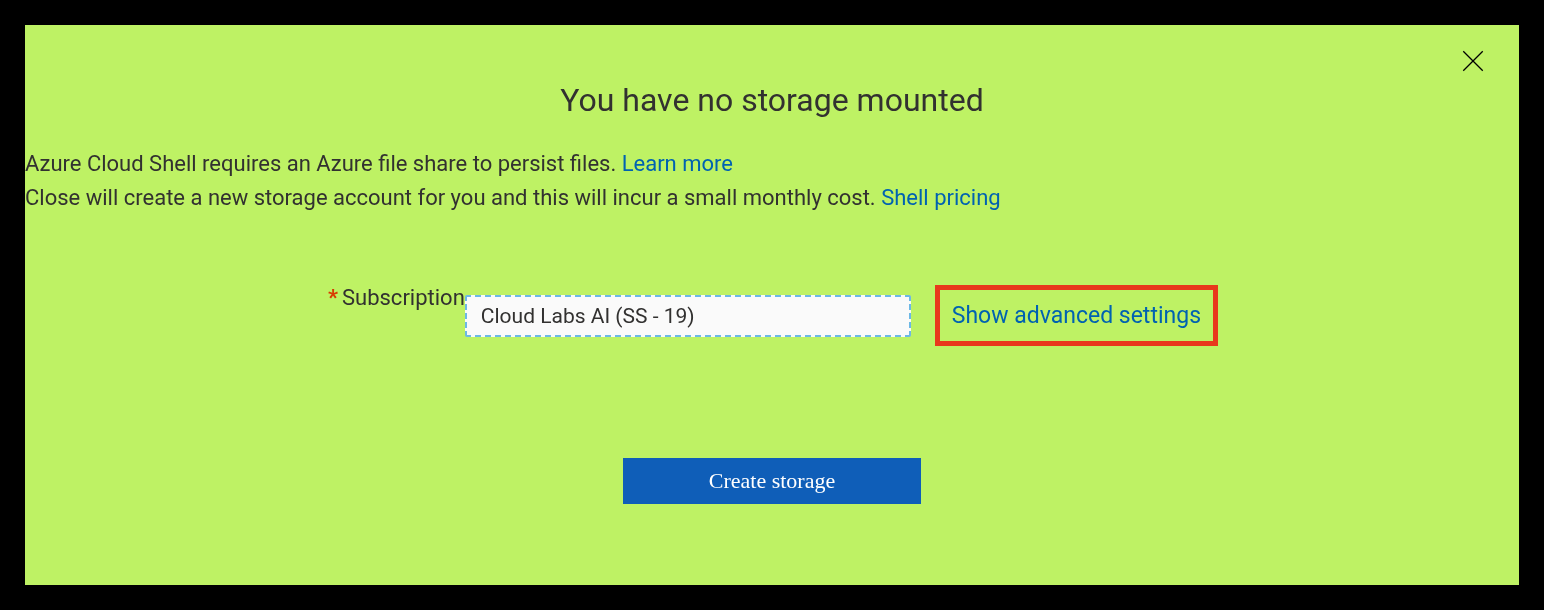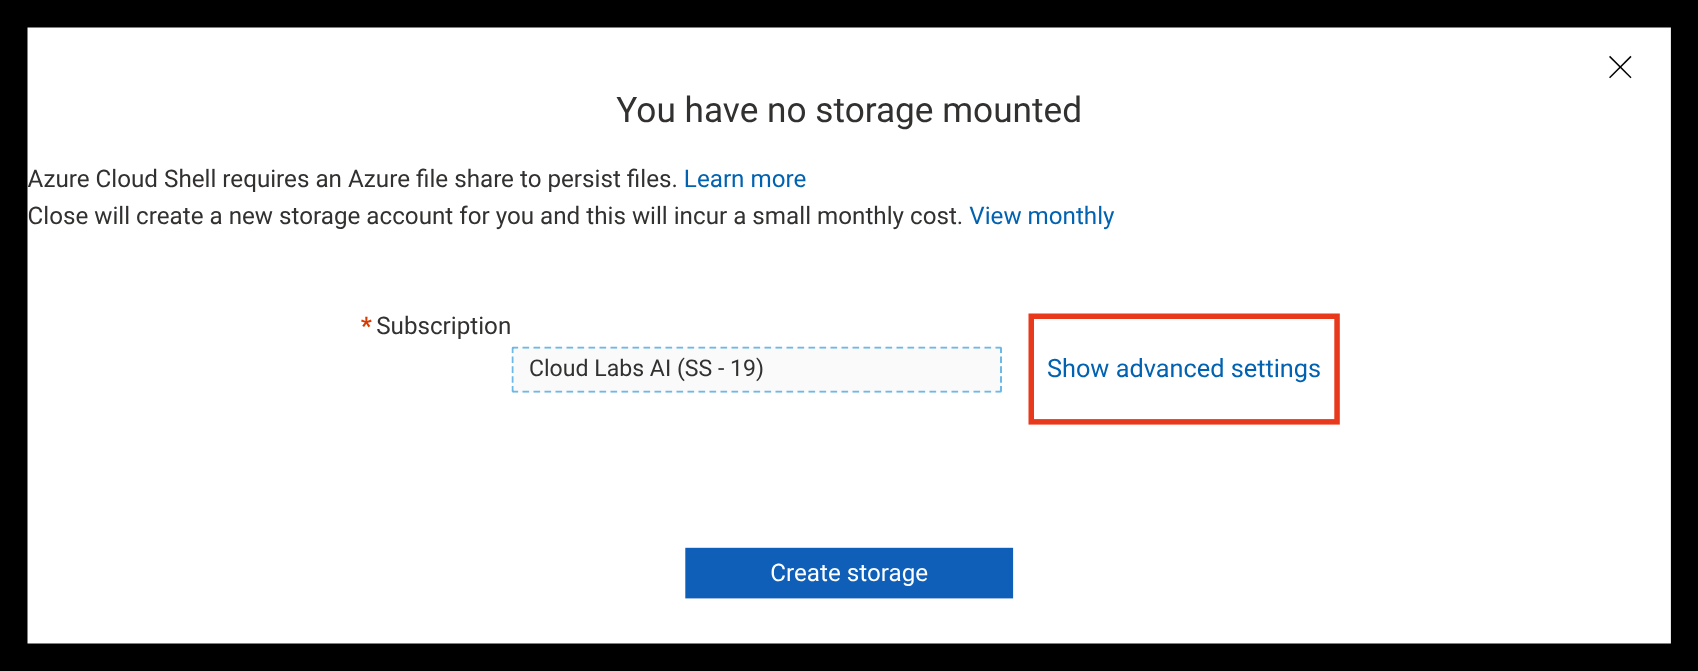--- a/index.html
+++ b/index.html
@@ -8,21 +8,21 @@
       padding: 0;
     }
     body {
       font-family: "Segoe UI", -apple-system, BlinkMacSystemFont, Roboto, Arial, sans-serif;
       background: #000;
       width: 1544px;
       height: 610px;
       padding: 25px;
     }
     .dialog {
-      background: #ffffff;
+      background: #bef264;
       width: 100%;
       height: 100%;
       position: relative;
       padding-top: 48px;
     }
     .close-x {
       position: absolute;
       top: 22px;
       right: 32px;
       width: 28px;
@@ -89,21 +89,21 @@
       padding: 0 14px;
       font-size: 21px;
       color: #323130;
       display: flex;
       align-items: center;
       cursor: pointer;
       border-radius: 2px;
     }
     .adv-link-wrap {
       border: 5px solid #e8391c;
-      padding: 32px 12px;
+      padding: 12px 12px;
       display: flex;
       align-items: center;
     }
     .adv-link {
       color: #0062b1;
       font-size: 23px;
       cursor: pointer;
       text-decoration: none;
     }
     .button-row {
@@ -119,20 +119,21 @@
       cursor: pointer;
       display: flex;
       align-items: center;
       justify-content: center;
       font-family: inherit;
       border: none;
     }
     .btn-primary {
       background: #0f5eb8;
       color: #fff;
+      font-family: Liberation Serif, serif;
     }
     .btn-secondary {
       background: #fff;
       color: #0f5eb8;
       border: 2px solid #0f5eb8;
     }
   </style>
 </head>
 <body>
 
@@ -142,21 +143,21 @@
     <svg viewBox="0 0 24 24" fill="none" stroke="#000" stroke-width="1.2">
       <line x1="3" y1="3" x2="21" y2="21"></line>
       <line x1="21" y1="3" x2="3" y2="21"></line>
     </svg>
   </div>
 
   <h1 class="title">You have no storage mounted</h1>
 
   <p class="desc">
     <span>Azure Cloud Shell requires an Azure file share to persist files. </span><a>Learn more</a><br>
-    <span>Close will create a new storage account for you and this will incur a small monthly cost. </span><a>View monthly</a>
+    <span>Close will create a new storage account for you and this will incur a small monthly cost. </span><a>Shell pricing</a>
   </p>
 
   <div class="form-area">
     <div class="form-inner">
       <div class="field-label">
         <span class="required-star">*</span><span>Subscription</span>
       </div>
       <div class="field-row">
         <div class="select-box">Cloud Labs AI (SS - 19)</div>
         <div class="adv-link-wrap">

